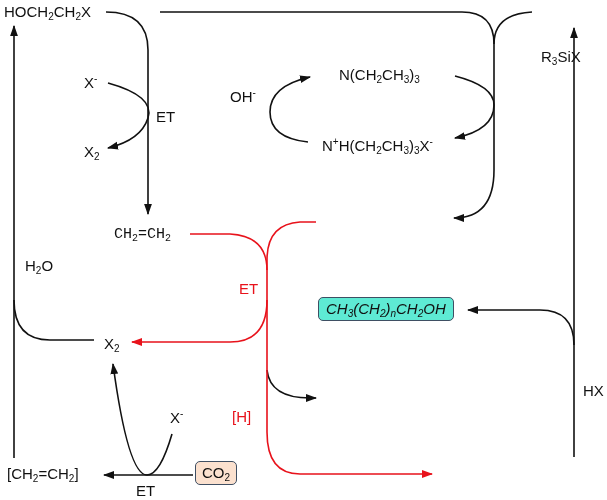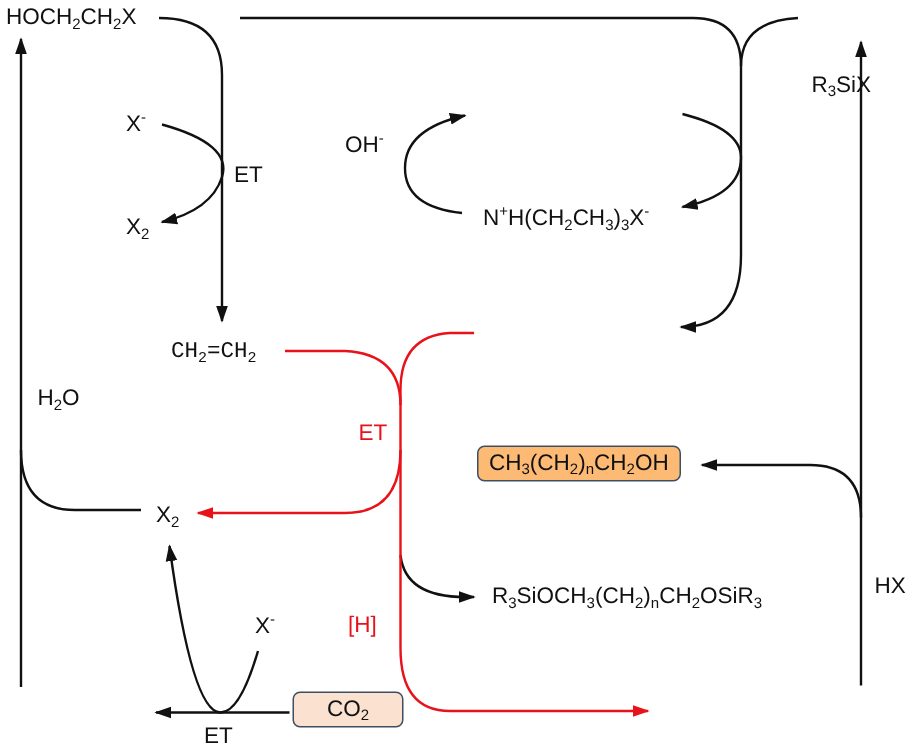--- a/index.html
+++ b/index.html
@@ -10,30 +10,31 @@
       font-family: "Liberation Sans", sans-serif;
       font-size: 15px;
       color: #111111;
       white-space: nowrap;
       line-height: 18px;
     }
     .lbl sub { font-size: 10px; vertical-align: -3px; line-height: 0; }
     .lbl sup { font-size: 10px; vertical-align: 6px; line-height: 0; }
     .red { color: #e8121b; }
     .box-green {
-      background: #fdba74;
+      background: #5eead4;
       border: 1.5px solid #3f4f63;
       border-radius: 5px;
       padding: 2px 7px;
+      font-style: italic;
     }
     .box-peach {
       background: #fbe1cf;
       border: 1.5px solid #3f4f63;
       border-radius: 5px;
-      padding: 2px 22px;
+      padding: 2px 6px;
     }
   </style>
 </head>
 <body>
 
 <div id="canvas">
   <svg id="lines" width="607" height="500" viewBox="0 0 607 500">
     <defs>
       <marker id="arrBlack" viewBox="0 0 10 10" refX="9" refY="5" markerWidth="7" markerHeight="7" orient="auto-start-reverse">
         <path d="M0,1.5 L10,5 L0,8.5 z" fill="#111111"></path>
@@ -80,25 +81,26 @@
       <path d="M267,300 L267,432 Q267,474 300,474 L432,474" marker-end="url(#arrRed)"></path>
     </g>
   </svg>
 
   <div class="lbl" style="left:4px;top:3px;"><span>HOCH</span><sub>2</sub><span>CH</span><sub>2</sub><span>X</span></div>
   <div class="lbl" style="left:541px;top:4px;margin-top:44px;"><span>R</span><sub>3</sub><span>SiX</span></div>
   <div class="lbl" style="left:84px;top:74px;"><span>X</span><sup>-</sup></div>
   <div class="lbl" style="left:156px;top:108px;">ET</div>
   <div class="lbl" style="left:84px;top:143px;"><span>X</span><sub>2</sub></div>
   <div class="lbl" style="left:230px;top:88px;"><span>OH</span><sup>-</sup></div>
+  <div class="lbl" style="left:339px;top:66px;"><span>N(CH</span><sub>2</sub><span>CH</span><sub>3</sub><span>)</span><sub>3</sub></div>
   <div class="lbl" style="left:322px;top:137px;text-align:center;"><span>N</span><sup>+</sup><span>H(CH</span><sub>2</sub><span>CH</span><sub>3</sub><span>)</span><sub>3</sub><span>X</span><sup>-</sup></div>
   <div class="lbl" style="left:114px;top:226px;font-family:Liberation Mono, monospace;"><span>CH</span><sub>2</sub><span>=CH</span><sub>2</sub></div>
   <div class="lbl" style="left:25px;top:257px;"><span>H</span><sub>2</sub><span>O</span></div>
   <div class="lbl red" style="left:239px;top:280px;">ET</div>
   <div class="lbl box-green" style="left:318px;top:297px;"><span>CH</span><sub>3</sub><span>(CH</span><sub>2</sub><span>)</span><sub>n</sub><span>CH</span><sub>2</sub><span>OH</span></div>
   <div class="lbl" style="left:104px;top:335px;"><span>X</span><sub>2</sub></div>
-  <div class="lbl" style="left:328px;top:389px;"><span>R</span><sub>3</sub><span>SiOCH</span><sub>3</sub><span>(CH</span><sub>2</sub><span>)</span><sub>n</sub><span>CH</span><sub>2</sub><span>OSiR</span><sub>3</sub></div>
   <div class="lbl" style="left:583px;top:382px;">HX</div>
   <div class="lbl red" style="left:232px;top:408px;">[H]</div>
   <div class="lbl" style="left:170px;top:409px;"><span>X</span><sup>-</sup></div>
+  <div class="lbl" style="left:7px;top:465px;"><span>[CH</span><sub>2</sub><span>=CH</span><sub>2</sub><span>]</span></div>
   <div class="lbl box-peach" style="left:195px;top:461px;"><span>CO</span><sub>2</sub></div>
   <div class="lbl" style="left:136px;top:482px;">ET</div>
 </div>
 
 </body></html>

